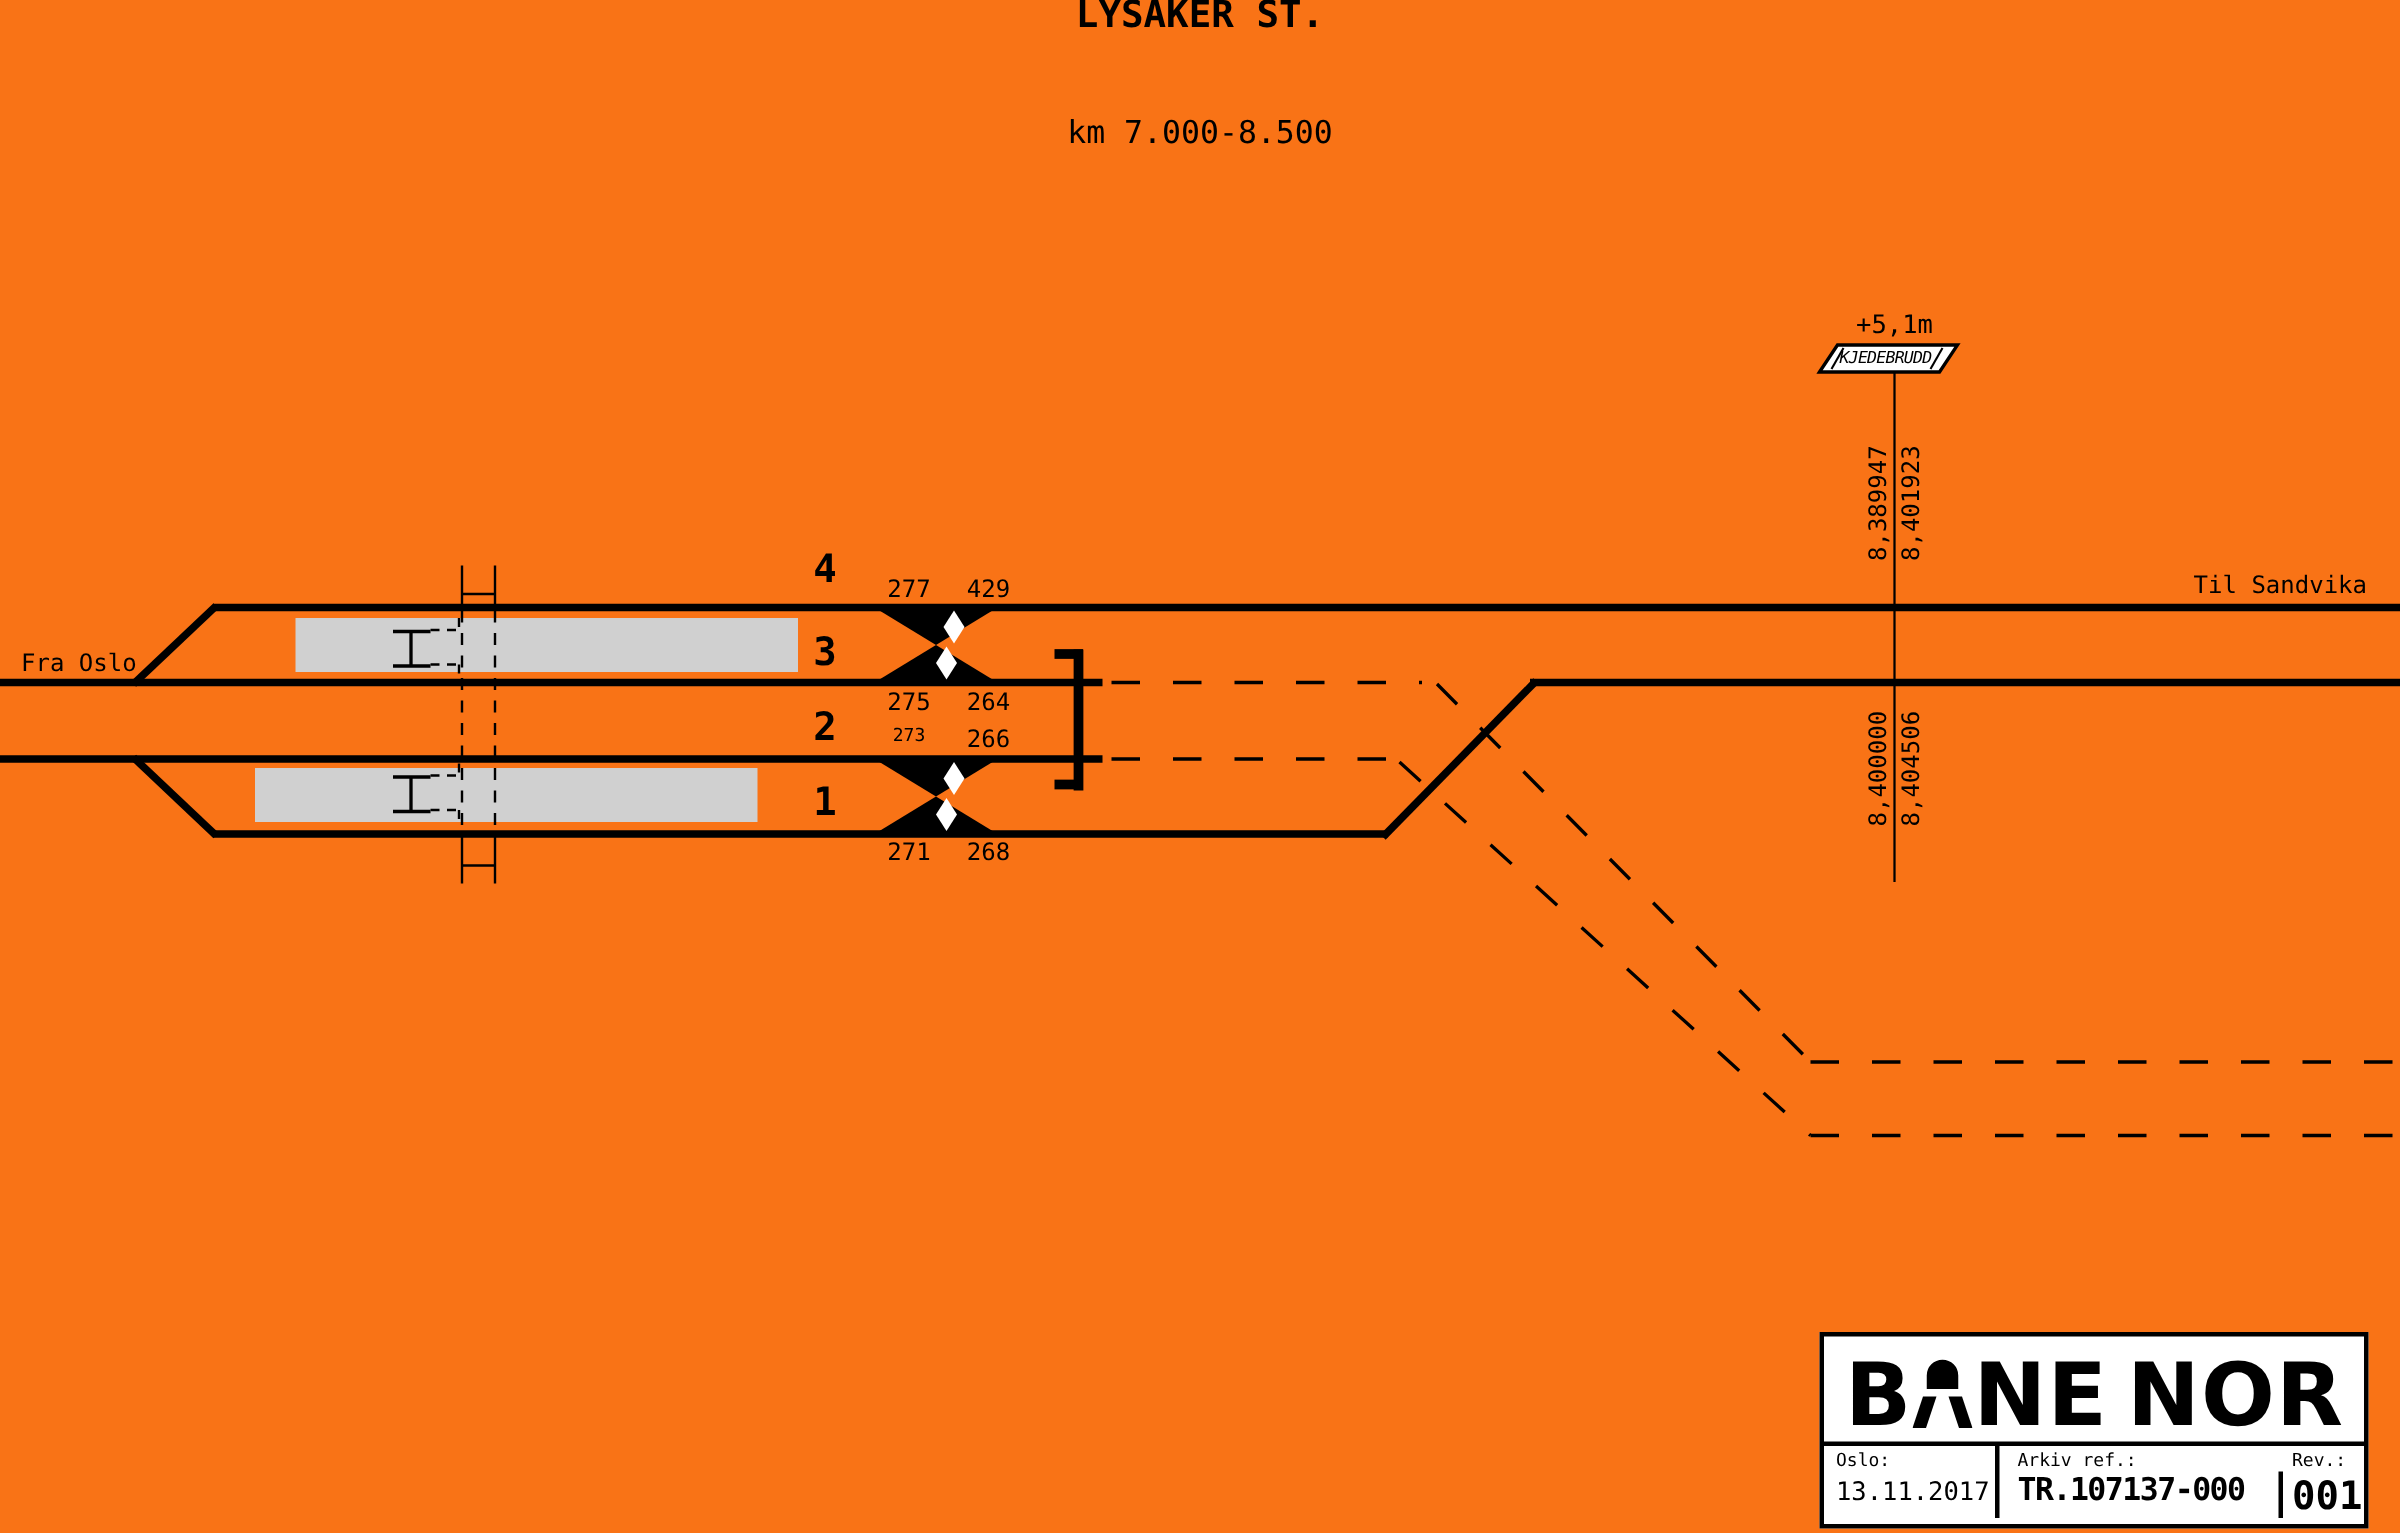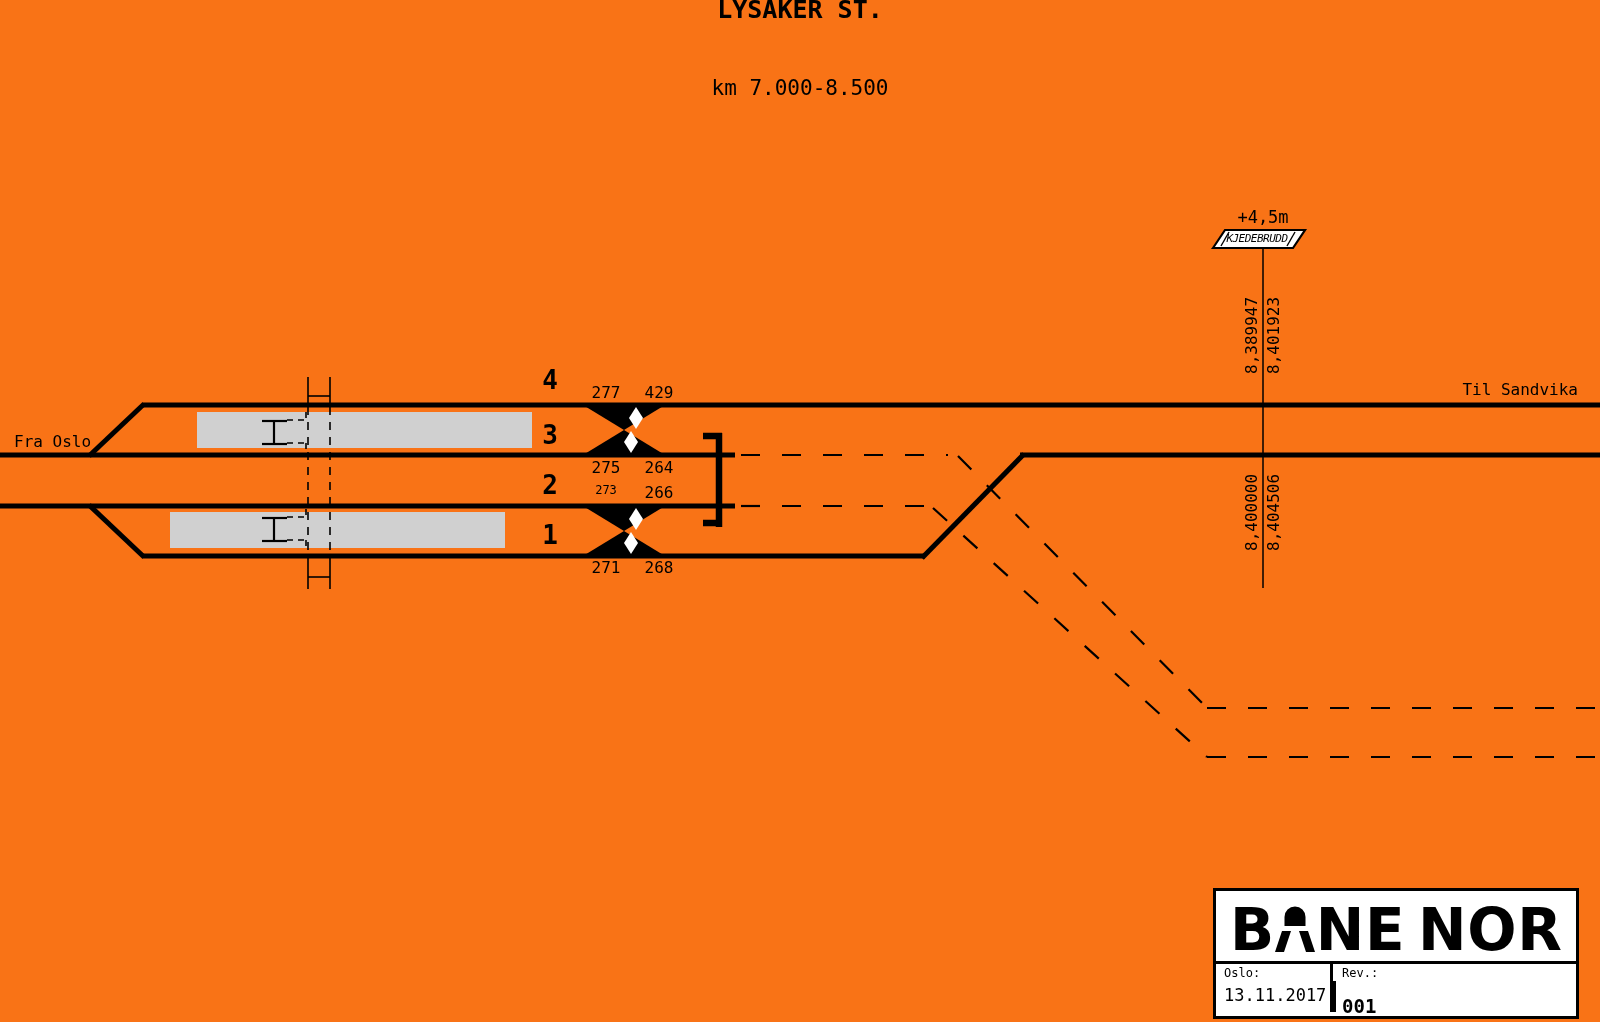--- a/index.html
+++ b/index.html
@@ -33,21 +33,21 @@
     display:flex;border-top:3px solid #000;height:51px;box-sizing:border-box;
   }
   .tb-cell{box-sizing:border-box;padding:2px 8px;position:relative;}
   .tb-cell .tb-label{font-size:12px;line-height:1.2;}
   .cell-dato{width:117px;border-right:3px solid #000;}
   .cell-dato .tb-value{font-size:17px;margin-top:5px;}
   .cell-arkiv{flex:1;padding-left:12px;}
   .cell-arkiv .tb-value{font-size:21px;font-weight:bold;margin-top:1px;letter-spacing:-1px;}
   .cell-rev{width:57px;padding-left:9px;}
   .cell-rev .revline{position:absolute;left:0;top:17px;bottom:0;width:3px;background:#000;}
-  .cell-rev .tb-value{font-size:19px;font-weight:bold;margin-top:15px;}
+  .cell-rev .tb-value{font-size:26px;font-weight:bold;margin-top:3px;}
   
   .kb-text{font-size:11px;letter-spacing:-0.5px;}
 </style>
 </head>
 <body>
 
 <div id="stage">
 
   <svg class="draw" width="1600" height="1022" viewBox="0 0 1600 1022">
 
@@ -149,21 +149,21 @@
 
   <div class="lbl center" style="left:580px;top:384px;width:52px;font-size:16px;">277</div>
   <div class="lbl center" style="left:633px;top:384px;width:52px;font-size:16px;">429</div>
   <div class="lbl center" style="left:580px;top:459px;width:52px;font-size:16px;">275</div>
   <div class="lbl center" style="left:633px;top:459px;width:52px;font-size:16px;">264</div>
   <div class="lbl center" style="left:580px;top:484px;width:52px;font-size:12px;">273</div>
   <div class="lbl center" style="left:633px;top:484px;width:52px;font-size:16px;">266</div>
   <div class="lbl center" style="left:580px;top:559px;width:52px;font-size:16px;">271</div>
   <div class="lbl center" style="left:633px;top:559px;width:52px;font-size:16px;">268</div>
 
-  <div class="lbl center" style="left:1203px;top:208px;width:120px;font-size:17px;">+4,5m</div>
+  <div class="lbl center" style="left:1203px;top:208px;width:120px;font-size:17px;">+5,1m</div>
   <div class="lbl center kb-text" style="left:1226px;top:233px;width:62px;font-style:italic;">KJEDEBRUDD</div>
 
   <div class="vlabel" style="left:1244px;top:374px;">8,389947</div>
   <div class="vlabel" style="left:1266px;top:374px;">8,401923</div>
   <div class="vlabel" style="left:1244px;top:551px;">8,400000</div>
   <div class="vlabel" style="left:1266px;top:551px;">8,404506</div>
 
   <div class="tblock">
     <div class="logo-row">
       <span class="lgl">B</span>
@@ -177,20 +177,24 @@
       <span class="lg-gap"></span>
       <span class="lgl">N</span>
       <span class="lgl">O</span>
       <span class="lgl">R</span>
     </div>
     <div class="tb-bottom">
       <div class="tb-cell cell-dato">
         <div class="tb-label">Oslo:</div>
         <div class="tb-value">13.11.2017</div>
       </div>
+      <div class="tb-cell cell-arkiv">
+        <div class="tb-label">Arkiv ref.:</div>
+        <div class="tb-value">TR.107137-000</div>
+      </div>
       <div class="tb-cell cell-rev">
         <div class="revline"></div>
         <div class="tb-label">Rev.:</div>
         <div class="tb-value">001</div>
       </div>
     </div>
   </div>
 
 </div>
 

